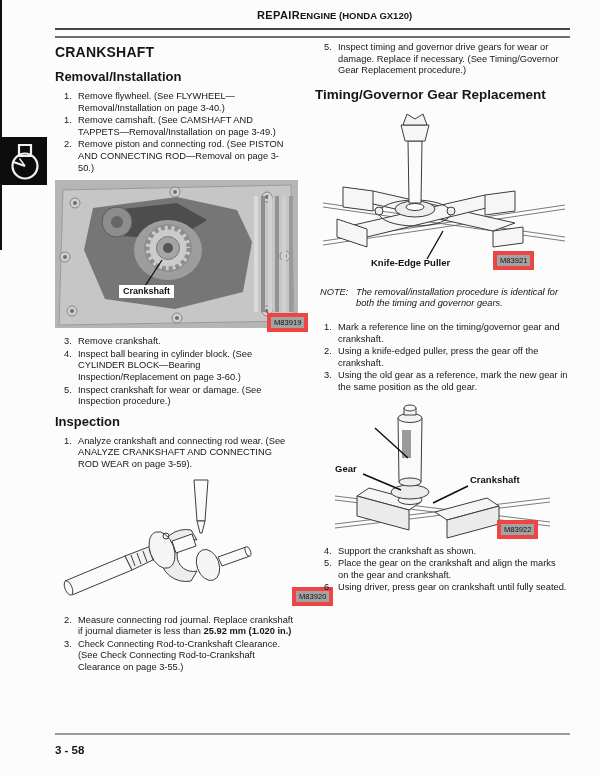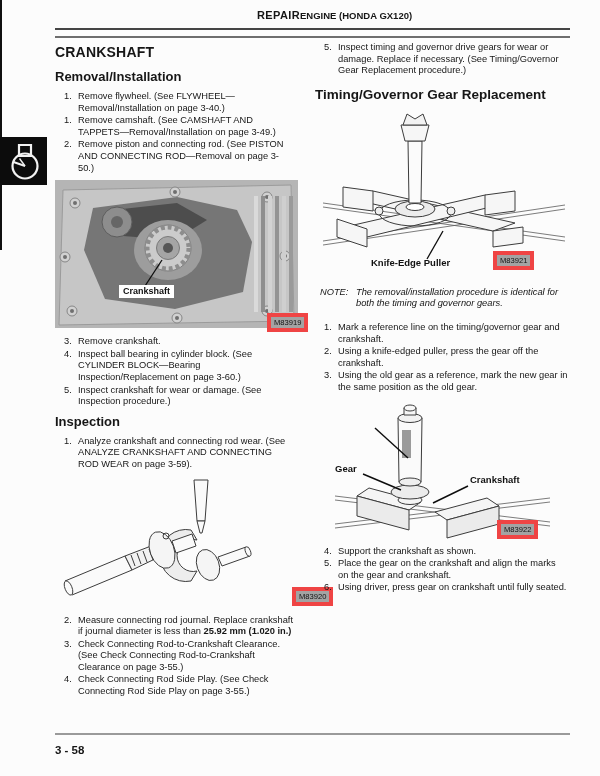--- a/index.html
+++ b/index.html
@@ -160,21 +160,20 @@
           <polygon points="163,80 191,70 195,79 167,89"></polygon>
           <ellipse cx="193" cy="74.5" rx="2.5" ry="5" transform="rotate(-20 193 74.5)"></ellipse>
         </g>
       </svg>
       <span class="fig-tag" style="left:197px;top:110px;margin-left:40px;">M83920</span>
     </div>
 
     <ol class="steps">
       <li><span class="num">2.</span><span>Measure connecting rod journal. Replace crankshaft if journal diameter is less than </span><span class="b">25.92 mm (1.020 in.)</span></li>
       <li><span class="num">3.</span><span>Check Connecting Rod-to-Crankshaft Clearance. (See Check Connecting Rod-to-Crankshaft Clearance on page 3-55.)</span></li>
-      <li><span class="num">4.</span><span>Check Connecting Rod Side Play. (See Check Connecting Rod Side Play on page 3-55.)</span></li>
     </ol>
   </div>
 
   <div class="col-r">
 
     <ol class="steps">
       <li><span class="num">5.</span><span>Inspect timing and governor drive gears for wear or damage. Replace if necessary. (See Timing/Governor Gear Replacement procedure.)</span></li>
     </ol>
 
     <div class="h2" style="font-size:13.5px;margin:10px 0 9px;">Timing/Governor Gear Replacement</div>

